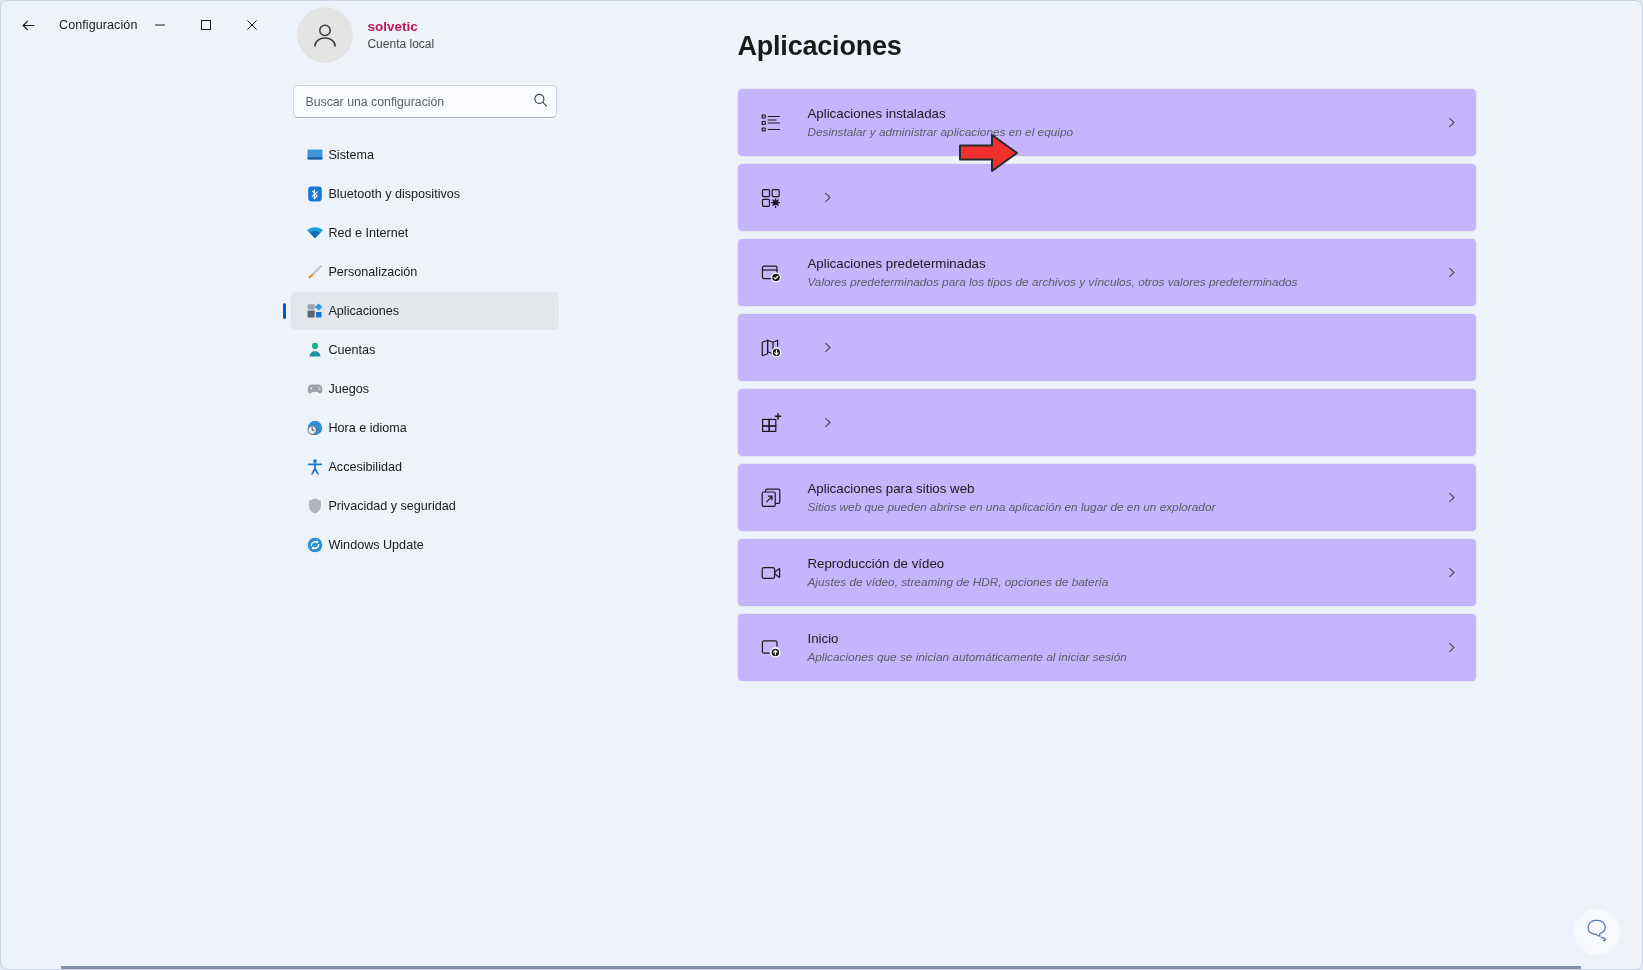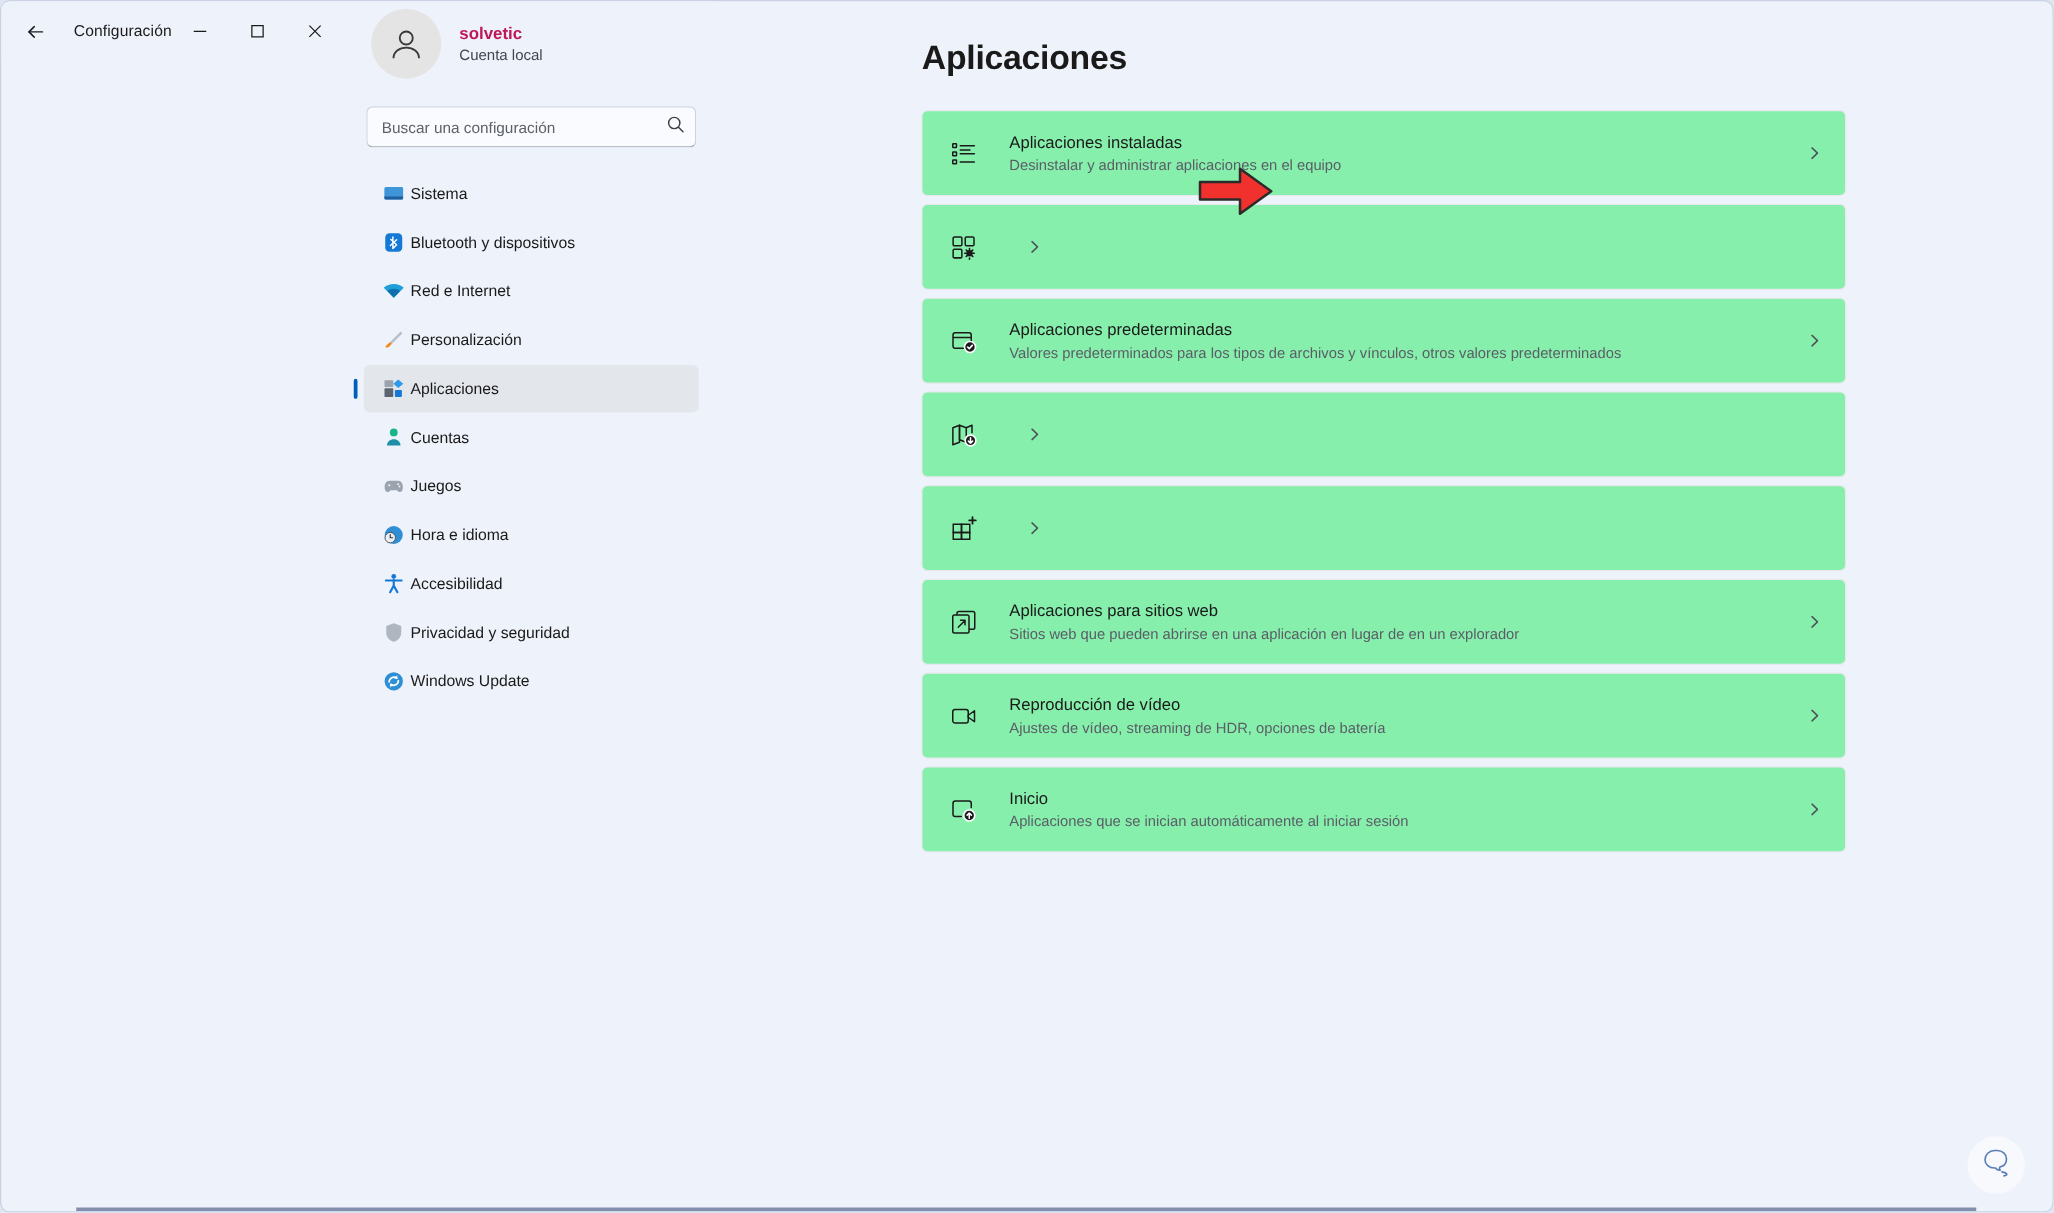--- a/index.html
+++ b/index.html
@@ -173,21 +173,21 @@
   }
   .cards {
     margin-left: 162px;
     margin-right: 165px;
     display: flex;
     flex-direction: column;
     gap: 6px;
     position: relative;
   }
   .card {
-    background: #86efac;
+    background: #c4b5fd;
     border: 1px solid #e7e9ee;
     border-radius: 5px;
     height: 69px;
     display: flex;
     align-items: center;
     padding: 0 18px 0 20px;
     cursor: pointer;
   }
   .card-ico {
     width: 26px; height: 26px;
@@ -197,20 +197,21 @@
     color: #1a1a1a;
   }
   .card-txt { flex: 1 1 auto; line-height: 1.42; }
   .card-title {
     font-size: 13.3px;
     color: #1a1a1a;
   }
   .card-sub {
     font-size: 11.8px;
     color: #5a5e66;
+    font-style: italic;
   }
   .card-chev {
     flex: 0 0 auto;
     margin-left: 14px;
     display: flex; align-items: center; justify-content: center;
   }
 
   
   .red-arrow {
     position: absolute;

